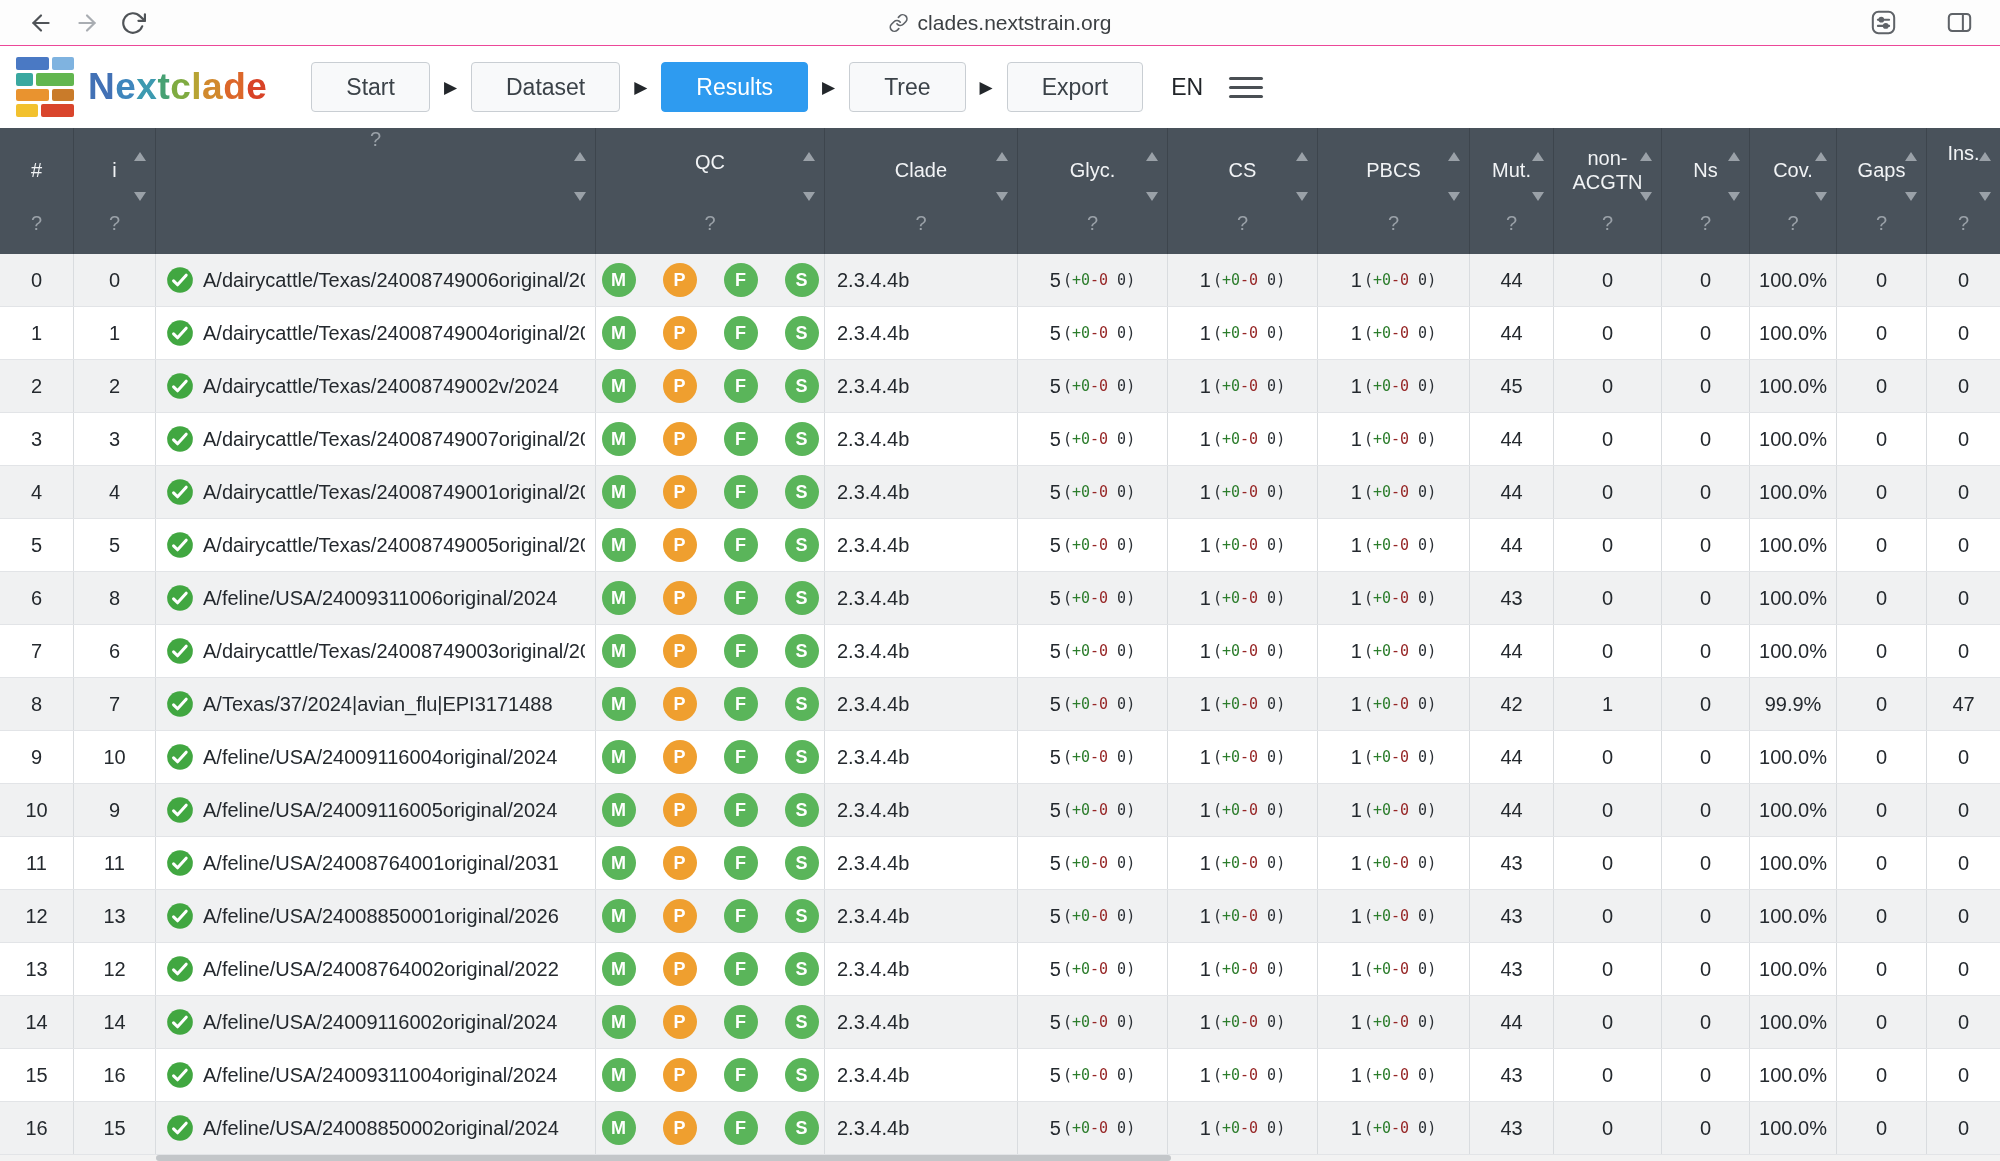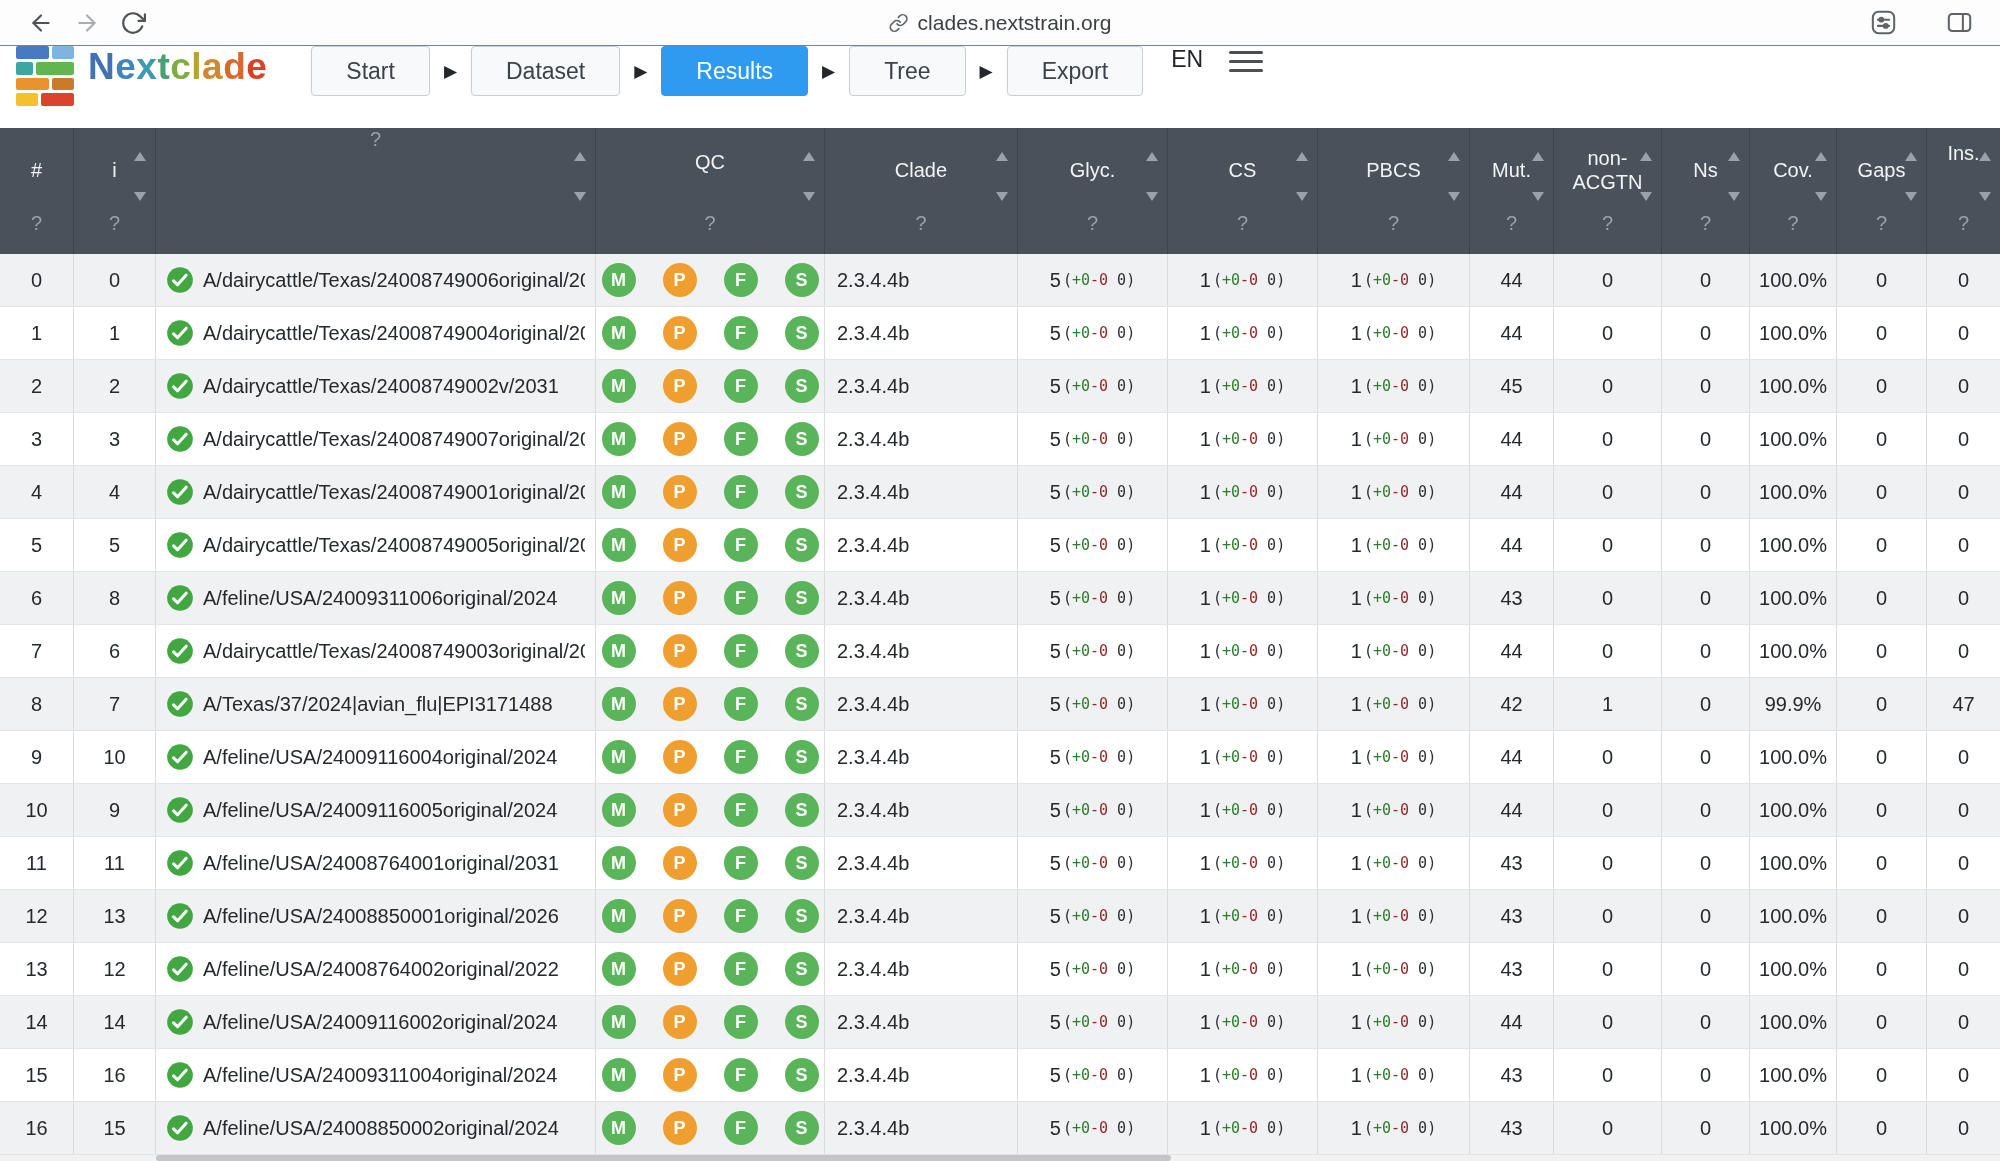--- a/index.html
+++ b/index.html
@@ -11,21 +11,21 @@
     display:flex; align-items:center; padding:0 18px; position:relative; }
   .bicon { width:46px; height:34px; display:flex; align-items:center; justify-content:center; cursor:pointer; }
   .bicon svg { width:26px; height:26px; }
   .url-box { position:absolute; left:50%; transform:translateX(-50%);
     display:flex; align-items:center; gap:9px; font-size:21px; color:#3c4043; cursor:pointer; }
   .url-box svg { width:20px; height:20px; }
   .right-icons { margin-left:auto; display:flex; gap:30px; }
   .right-icons .bicon svg { width:27px; height:27px; }
 
   
-  .app-header { height:82px; background:#fff; display:flex; align-items:flex-start; padding:0 16px; }
+  .app-header { height:82px; background:#fff; display:flex; align-items:center; padding:0 16px; }
   .logo { width:58px; height:60px; display:flex; flex-direction:column; gap:3px; cursor:pointer; }
   .logo .lrow { flex:1; display:flex; gap:3px; }
   .logo .seg { border-radius:2px; }
   .wordmark { font-size:37px; font-weight:bold; margin-left:14px; letter-spacing:0.5px; cursor:pointer; }
   .nav { display:flex; align-items:center; margin-left:44px; gap:14px; }
   .nav-arrow { font-size:17px; color:#23272b; }
   .nav-btn { font-family:"Liberation Sans", sans-serif; font-size:23px; color:#3b4248;
     background:#f8f9fa; border:1px solid #c9ced3; border-radius:4px; height:50px;
     padding:0 34px; cursor:pointer; }
   .nav-btn.active { background:var(--accent); border-color:var(--accent); color:#fff; }
@@ -342,21 +342,21 @@
         <div class="td c-ins">0</div>
       </div>
       <div class="tr even">
         <div class="td c-idx">2</div>
         <div class="td c-i">2</div>
         <div class="td c-name seq">
           <svg class="seqcheck" viewBox="0 0 24 24">
             <circle cx="12" cy="12" r="11" fill="#41a741"></circle>
             <path d="M6.5 12.7l3.4 3.4 7.4-8.2" stroke="#fff" stroke-width="2.6" fill="none" stroke-linecap="round" stroke-linejoin="round"></path>
           </svg>
-          <span class="seqname">A/dairycattle/Texas/24008749002v/2031</span>
+          <span class="seqname">A/dairycattle/Texas/24008749002v/2024</span>
         </div>
         <div class="td c-qc">
           <span class="qc-circle" style="background: rgb(90, 181, 90);">M</span>
           <span class="qc-circle" style="background: rgb(239, 159, 47);">P</span>
           <span class="qc-circle" style="background: rgb(90, 181, 90);">F</span>
           <span class="qc-circle" style="background: rgb(90, 181, 90);">S</span>
         </div>
         <div class="td c-clade clade-cell">2.3.4.4b</div>
         <div class="td c-glyc">
           <span class="cnt-n">5</span>

